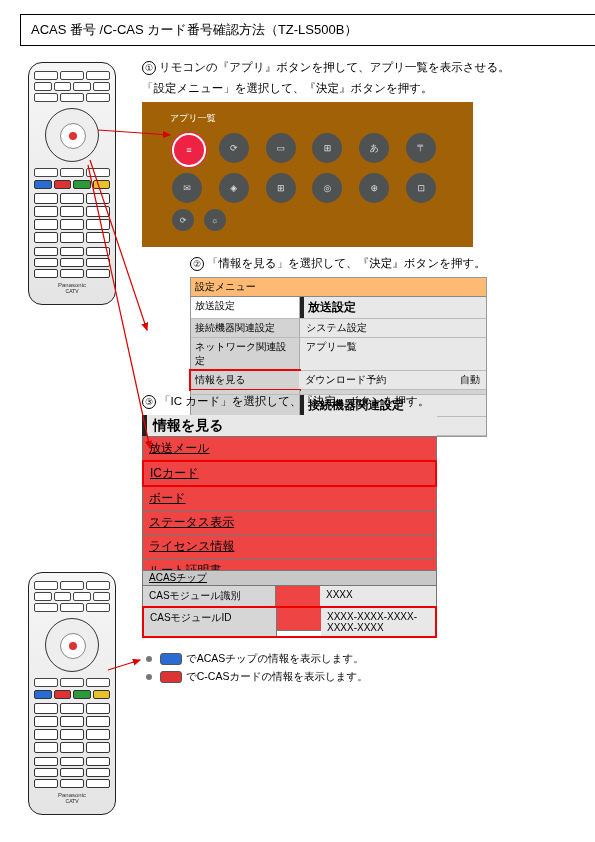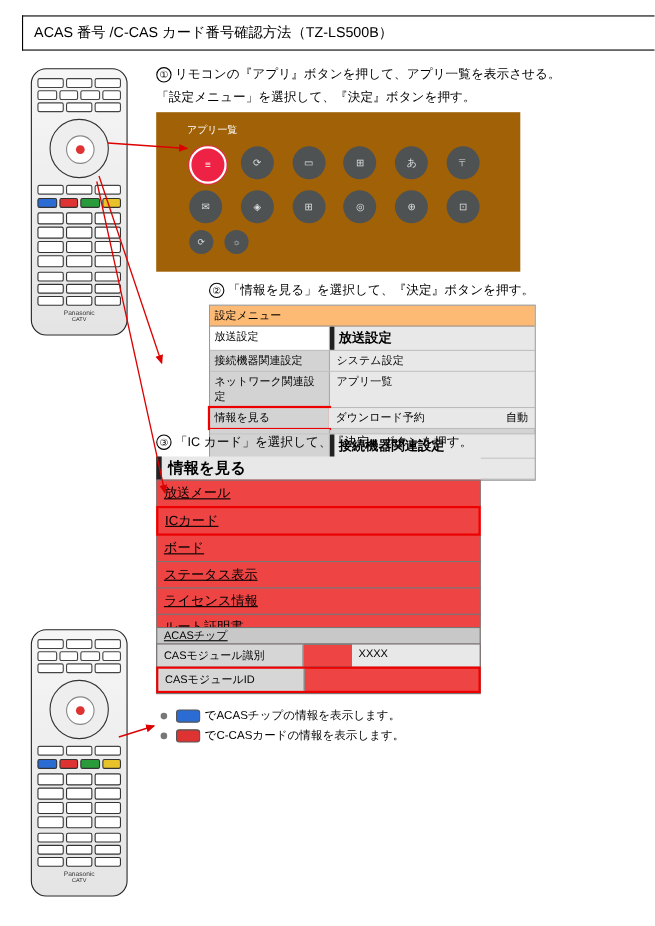--- a/index.html
+++ b/index.html
@@ -301,20 +301,21 @@
 
 <div class="section sec4">
   <div class="acas-box">
     <div class="acas-head">ACASチップ</div>
     <div class="acas-row">
         <div class="acas-l">CASモジュール識別</div>
         <div class="acas-r">XXXX</div>
       </div>
     <div class="acas-row hl">
         <div class="acas-l">CASモジュールID</div>
+        <div class="acas-r">XXXX-XXXX-XXXX-XXXX-XXXX</div>
       </div>
   </div>
   <div class="legend" style="margin-top:14px">
     <div class="legend-row">
         <span class="dot"></span>
         <span class="btn-outline blue"></span>
         <span>でACASチップの情報を表示します。</span>
       </div>
     <div class="legend-row">
         <span class="dot"></span>

